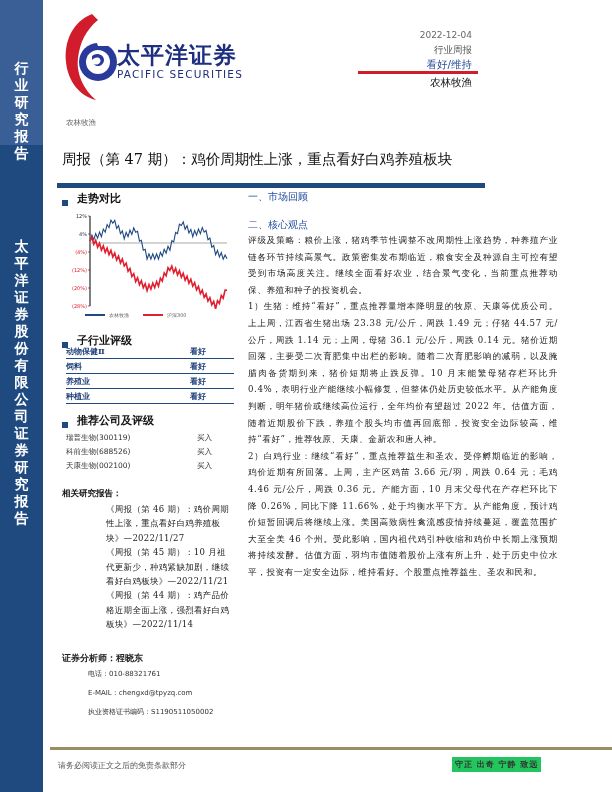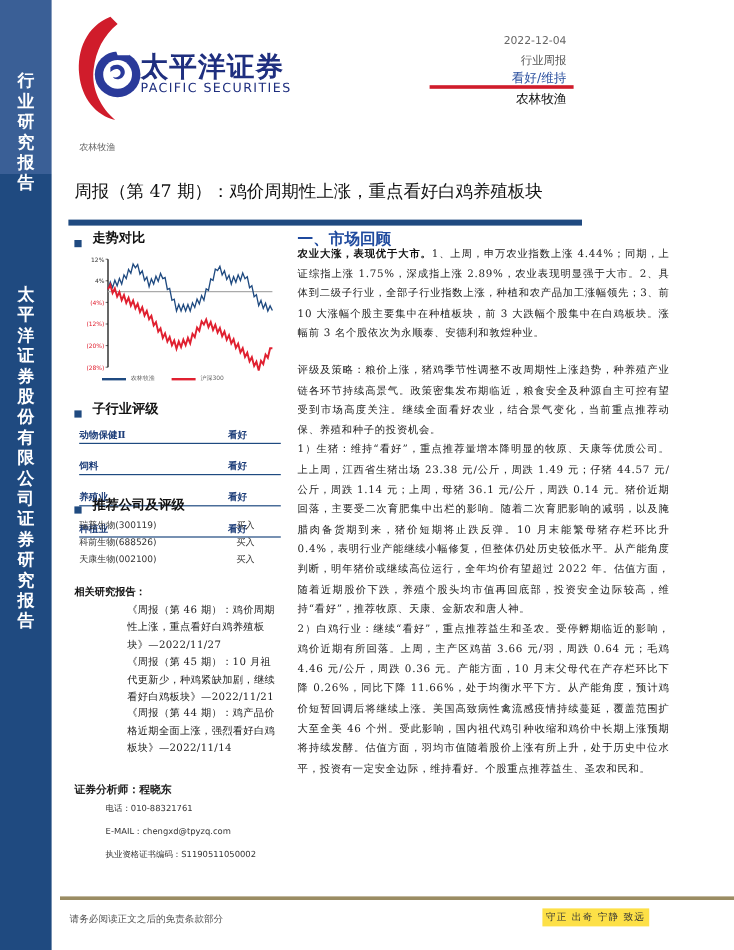--- a/index.html
+++ b/index.html
@@ -25,34 +25,34 @@
   .title-bar { position:absolute; left:57px; top:183px; width:428px; height:5px; background:#1f4a80; }
   .left-col { position:absolute; left:62px; top:190px; width:175px; }
   .sec-head { font-weight:bold; font-size:11px; color:#111; display:flex; align-items:flex-end; }
   .sec-head .sq { width:6px; height:6px; background:#1f4a80; margin-right:9px; display:inline-block; }
   .chart { position:absolute; left:62px; top:210px; width:170px; height:100px; }
   .legend { position:absolute; left:85px; top:312px; display:flex; gap:14px; font-size:5px; color:#666; font-family:"DejaVu Sans",sans-serif; }
   .legend .item { display:flex; align-items:center; gap:4px; }
   .legend .ln { width:20px; height:2px; display:inline-block; }
   .rating-tbl { position:absolute; left:66px; width:168px; }
   .rating-row { display:flex; justify-content:space-between; border-bottom:1.5px solid #1f4a80; height:15px;
-                align-items:center; font-size:8px; font-weight:bold; color:#1f3f7a; padding-right:28px;margin-top:11px; }
+                align-items:center; font-size:8px; font-weight:bold; color:#1f3f7a; padding-right:28px; }
   .rec-row { display:flex; justify-content:space-between; height:14px; align-items:center; font-size:7.5px;
              color:#333; padding-right:22px; font-family:"DejaVu Sans",sans-serif; }
   .rel-head { font-weight:bold; font-size:8.5px; color:#111; }
   .rel-text { font-size:8.5px; line-height:14.4px; color:#222; letter-spacing:0.3px;margin-left:44px; }
   .analyst { font-weight:bold; font-size:9px; }
   .small { font-size:7px; color:#333; font-family:"DejaVu Sans",sans-serif; line-height:19px;margin-left:26px; }
   .right-col { position:absolute; left:248px; top:190px; width:310px; }
-  .sub-head { font-weight:bold; font-size:13px; color:#1f4a9e; height:14px; }
+  .sub-head { font-weight:normal; font-size:10px; color:#1f4a9e; height:14px; }
   .para { font-size:8.6px; line-height:16.6px; color:#222; text-align:justify; letter-spacing:0.6px; }
   .para b { color:#111; }
   .footer-line { position:absolute; left:50px; top:747px; width:562px; height:3px; background:#9a8c63; }
   .footer-left { position:absolute; left:58px; top:760px; font-size:8px; color:#555; }
-  .footer-right { position:absolute; left:452px; top:757px; font-size:8px; color:#333; background:#fde047; padding:2px 3px; letter-spacing:1px; }
+  .footer-right { position:absolute; left:452px; top:757px; font-size:8px; color:#333; background:#22c55e; padding:2px 3px; letter-spacing:1px;font-weight:bold; }
 </style>
 </head>
 <body>
 
 <div class="sidebar-top"></div>
 <div class="sidebar-bot"></div>
 <div class="vtext" id="vt1" style="top:60px;">
     <span>行</span>
     <span>业</span>
     <span>研</span>
@@ -192,22 +192,22 @@
 
 <div class="left-col" style="top:652px;">
   <div class="analyst">证券分析师：程晓东</div>
   <div class="small">电话：010-88321761</div>
   <div class="small">E-MAIL：chengxd@tpyzq.com</div>
   <div class="small">执业资格证书编码：S1190511050002</div>
 </div>
 
 <div class="right-col">
   <div class="sub-head">一、市场回顾</div>
-  <div class="para"><b>农业大涨，表现优于大市。</b><span>1、上周，申万农业指数上涨 4.44%；同期，上证综指上涨 1.75%，深成指上涨 2.89%，农业表现明显强于大市。2、具体到二级子行业，全部子行业指数上涨，种植和农产品加工涨幅领先；3、前 10 大涨幅个股主要集中在种植板块，前 3 大跌幅个股集中在白鸡板块。涨幅前 3 名个股依次为永顺泰、安德利和敦煌种业。</span></div>
   <div style="height:14px"></div>
+  <div class="sub-head">二、核心观点</div>
   <div class="para">评级及策略：粮价上涨，猪鸡季节性调整不改周期性上涨趋势，种养殖产业链各环节持续高景气。政策密集发布期临近，粮食安全及种源自主可控有望受到市场高度关注。继续全面看好农业，结合景气变化，当前重点推荐动保、养殖和种子的投资机会。</div>
   <div class="para">1）生猪：维持“看好”，重点推荐量增本降明显的牧原、天康等优质公司。上上周，江西省生猪出场 23.38 元/公斤，周跌 1.49 元；仔猪 44.57 元/公斤，周跌 1.14 元；上周，母猪 36.1 元/公斤，周跌 0.14 元。猪价近期回落，主要受二次育肥集中出栏的影响。随着二次育肥影响的减弱，以及腌腊肉备货期到来，猪价短期将止跌反弹。10 月末能繁母猪存栏环比升 0.4%，表明行业产能继续小幅修复，但整体仍处历史较低水平。从产能角度判断，明年猪价或继续高位运行，全年均价有望超过 2022 年。估值方面，随着近期股价下跌，养殖个股头均市值再回底部，投资安全边际较高，维持“看好”，推荐牧原、天康、金新农和唐人神。</div>
   <div class="para">2）白鸡行业：继续“看好”，重点推荐益生和圣农。受停孵期临近的影响，鸡价近期有所回落。上周，主产区鸡苗 3.66 元/羽，周跌 0.64 元；毛鸡 4.46 元/公斤，周跌 0.36 元。产能方面，10 月末父母代在产存栏环比下降 0.26%，同比下降 11.66%，处于均衡水平下方。从产能角度，预计鸡价短暂回调后将继续上涨。美国高致病性禽流感疫情持续蔓延，覆盖范围扩大至全美 46 个州。受此影响，国内祖代鸡引种收缩和鸡价中长期上涨预期将持续发酵。估值方面，羽均市值随着股价上涨有所上升，处于历史中位水平，投资有一定安全边际，维持看好。个股重点推荐益生、圣农和民和。</div>
 </div>
 
 <div class="footer-line"></div>
 <div class="footer-left">请务必阅读正文之后的免责条款部分</div>
 <div class="footer-right">守正 出奇 宁静 致远</div>
 
 </body></html>

